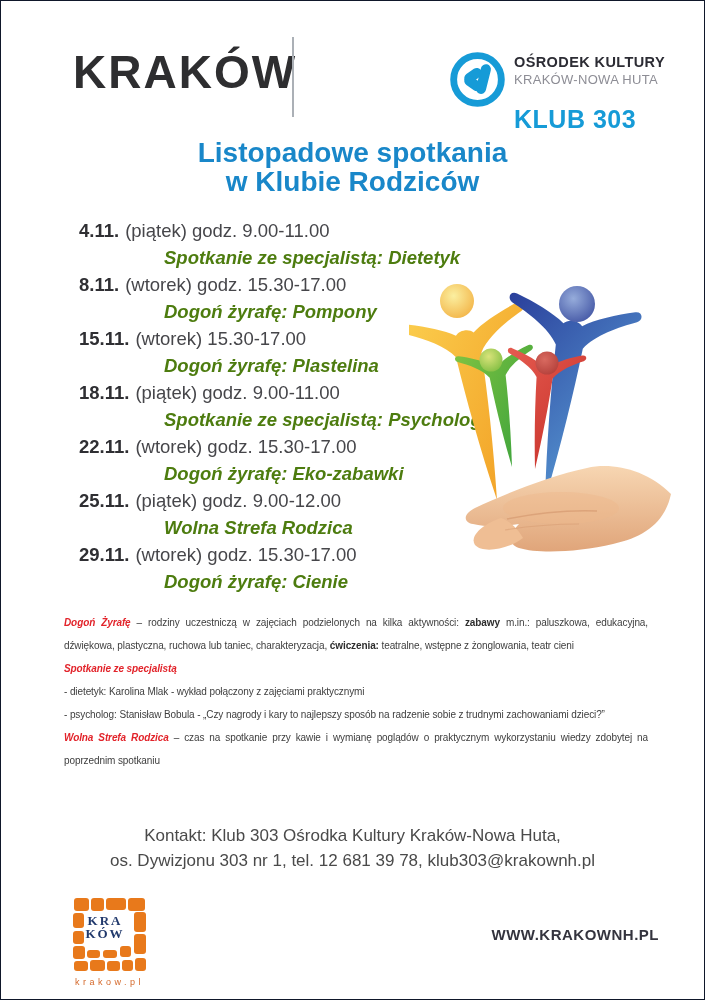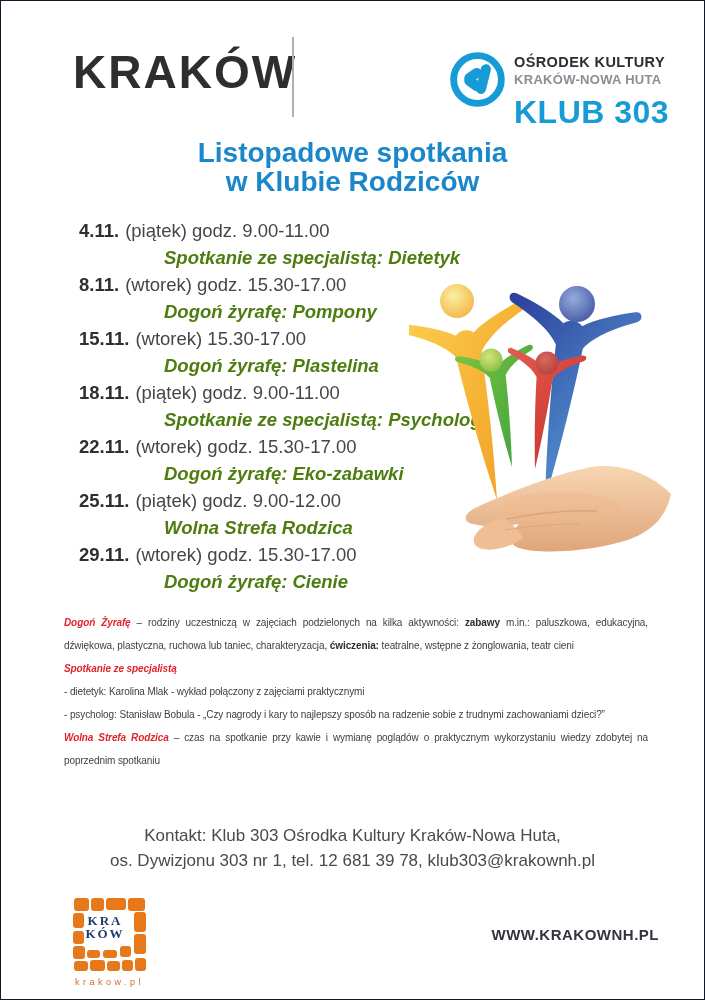--- a/index.html
+++ b/index.html
@@ -14,22 +14,22 @@
     position:absolute; left:72px; top:44px;
     font-size:46px; font-weight:600; letter-spacing:2px; color:#2e2e30;
   }
   .header-divider {
     position:absolute; left:291px; top:36px; width:2px; height:80px; background:#abb0b6;
   }
   .org-logo { position:absolute; left:449px; top:51px; display:flex; align-items:flex-start; }
   .org-icon { width:55px; height:55px; flex:0 0 auto; }
   .org-text { margin-left:9px; padding-top:2px; }
   .org-line1 { font-size:14.5px; font-weight:700; color:#2c2c34; letter-spacing:.4px; }
-  .org-line2 { font-size:13px; color:#8d8d95; letter-spacing:.3px; margin-top:2px;font-weight:bold; }
-  .org-line3 { font-size:32px; font-weight:700; color:#169bd7; letter-spacing:.5px; margin-top:7px; }
+  .org-line2 { font-size:13px; color:#8d8d95; letter-spacing:.3px; margin-top:2px; }
+  .org-line3 { font-size:25px; font-weight:700; color:#169bd7; letter-spacing:.5px; margin-top:18px; }
   
   .title {
     position:absolute; left:0; top:137px; width:100%;
     text-align:center; font-size:28px; font-weight:700; color:#1987c9; line-height:29px;
   }
   
   .schedule { position:absolute; left:78px; top:216px; width:440px; }
   .sch-line { font-size:18.5px; line-height:27px; color:#46464a; white-space:nowrap; }
   .sch-date { font-weight:700; color:#2f2f33; margin-right:6px; }
   .sch-event {

